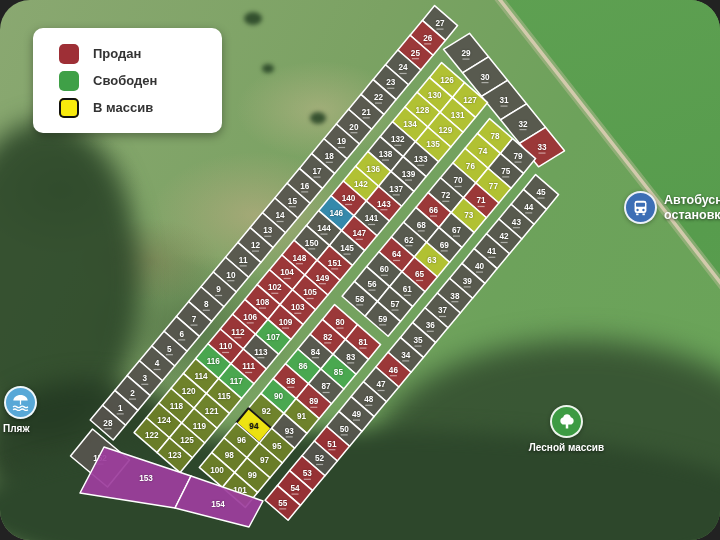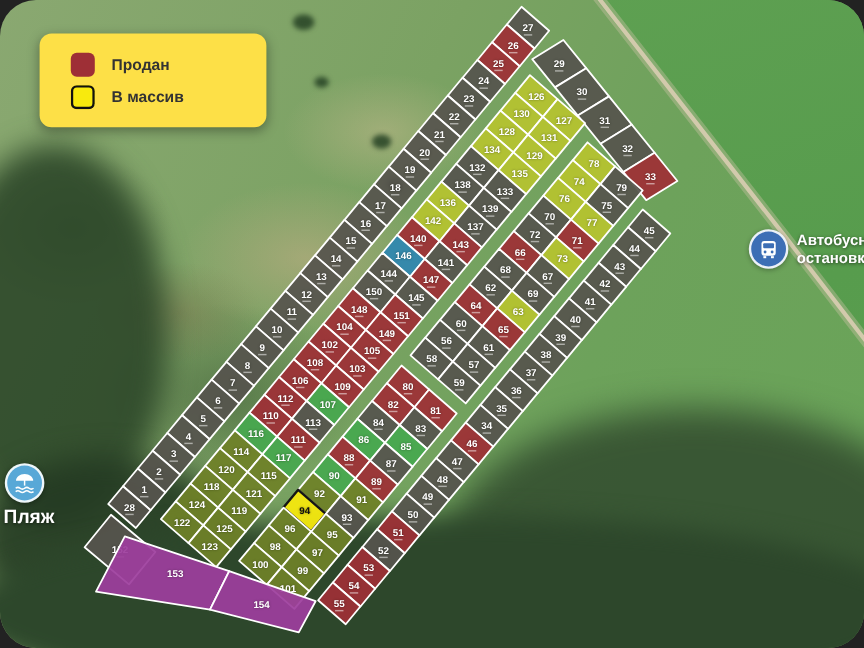--- a/index.html
+++ b/index.html
@@ -23,30 +23,30 @@
   .forest-br{left:370px;top:340px;width:420px;height:240px;background:rgba(52,79,48,.9);filter:blur(14px);}
   .forest-bl2{left:-20px;top:380px;width:220px;height:140px;background:rgba(36,58,34,.9);}
   .tree{position:absolute;border-radius:50%;filter:blur(2px);background:rgba(38,66,36,.85);}
   .t1{left:244px;top:12px;width:18px;height:13px;}
   .t2{left:310px;top:112px;width:16px;height:12px;}
   .t3{left:322px;top:148px;width:14px;height:11px;}
   .t4{left:196px;top:92px;width:13px;height:10px;}
   .t5{left:262px;top:64px;width:12px;height:9px;}
   svg.map{position:absolute;left:0;top:0;}
   
-  .legend{position:absolute;left:33px;top:28px;width:163px;background:#fde047;border-radius:10px;
+  .legend{position:absolute;left:33px;top:28px;width:163px;background:#ffffff;border-radius:10px;
           box-shadow:0 3px 10px rgba(0,0,0,.35);padding:12px 0 12px 26px;z-index:5;text-align:center;}
   .lrow{display:flex;align-items:center;height:27px;}
   .swatch{width:20px;height:20px;border-radius:5px;margin-right:14px;flex:0 0 auto;}
   .ltext{font-size:13px;font-weight:600;color:#333;}
   
   .marker{position:absolute;z-index:4;}
   .mcircle{width:33px;height:33px;border-radius:50%;display:flex;align-items:center;justify-content:center;
            border:2px solid rgba(255,255,255,.9);box-shadow:0 1px 4px rgba(0,0,0,.3);box-sizing:border-box;}
-  .mlabel{color:#fff;font-weight:700;font-size:16px;text-shadow:0 1px 3px rgba(0,0,0,.6);white-space:nowrap;}
+  .mlabel{color:#fff;font-weight:700;font-size:10px;text-shadow:0 1px 3px rgba(0,0,0,.6);white-space:nowrap;}
 </style>
 </head>
 <body>
 
 <div class="stage">
   <div class="bg"></div>
   <div class="field-tr"></div>
   <div class="blob forest-left"></div>
   <div class="blob forest-br"></div>
   <div class="blob forest-bl2"></div>
@@ -784,20 +784,24 @@
       <g>
         <polygon points="191.0,476.0 263.0,501.0 249.0,527.0 175.0,508.0" fill="#9d3d9d" fill-opacity="0.93" stroke="#ffffff" stroke-width="1.5" stroke-linejoin="round"></polygon>
         <text x="218" y="507" text-anchor="middle" fill="#fff" font-size="8.2" font-weight="bold" font-family="&quot;Liberation Sans&quot;,&quot;DejaVu Sans&quot;,sans-serif" style="paint-order:stroke;text-shadow:0 0 2px rgba(0,0,0,.45)">154</text>
       </g>
     </svg>
 
   <div class="legend">
     <div class="lrow">
       <div class="swatch" style="background: rgb(158, 47, 54);"></div>
       <div class="ltext">Продан</div>
+    </div>
+    <div class="lrow">
+      <div class="swatch" style="background: rgb(63, 160, 71);"></div>
+      <div class="ltext">Свободен</div>
     </div>
     <div class="lrow">
       <div class="swatch" style="background: rgb(248, 234, 13); box-shadow: rgb(17, 17, 17) 0px 0px 0px 2px inset;"></div>
       <div class="ltext">В массив</div>
     </div>
   </div>
 
   <div class="marker" style="left:4px;top:386px;">
     <div class="mcircle" style="background: rgb(88, 168, 215);">
       <svg width="21" height="21" viewBox="0 0 24 24">
@@ -820,13 +824,21 @@
         <rect x="6.5" y="19.5" width="3" height="2.2" fill="#fff"></rect>
         <rect x="14.5" y="19.5" width="3" height="2.2" fill="#fff"></rect>
       </svg>
     </div>
     <div style="margin-left:7px;">
       <div class="mlabel" style="font-size:12.5px;line-height:15px;">Автобусная</div>
       <div class="mlabel" style="font-size:12.5px;line-height:15px;">остановка</div>
     </div>
   </div>
 
+  <div class="marker" style="left:550px;top:405px;width:33px;text-align:center;">
+    <div class="mcircle" style="background: rgb(61, 155, 67);">
+      <svg width="20" height="20" viewBox="0 0 24 24">
+        <path d="M12 2.8c-2.3 0-4.1 1.6-4.5 3.6-2 .5-3.5 2.2-3.5 4.3 0 2.4 2 4.4 4.4 4.4h2.1v4.6h3v-4.6h2.1c2.4 0 4.4-2 4.4-4.4 0-2.1-1.5-3.8-3.5-4.3-.4-2-2.2-3.6-4.5-3.6z" fill="#fff"></path>
+      </svg>
+    </div>
+    <div class="mlabel" style="margin-top:4px;margin-left:-46px;width:125px;">Лесной массив</div>
+  </div>
 </div>
 
 </body></html>

